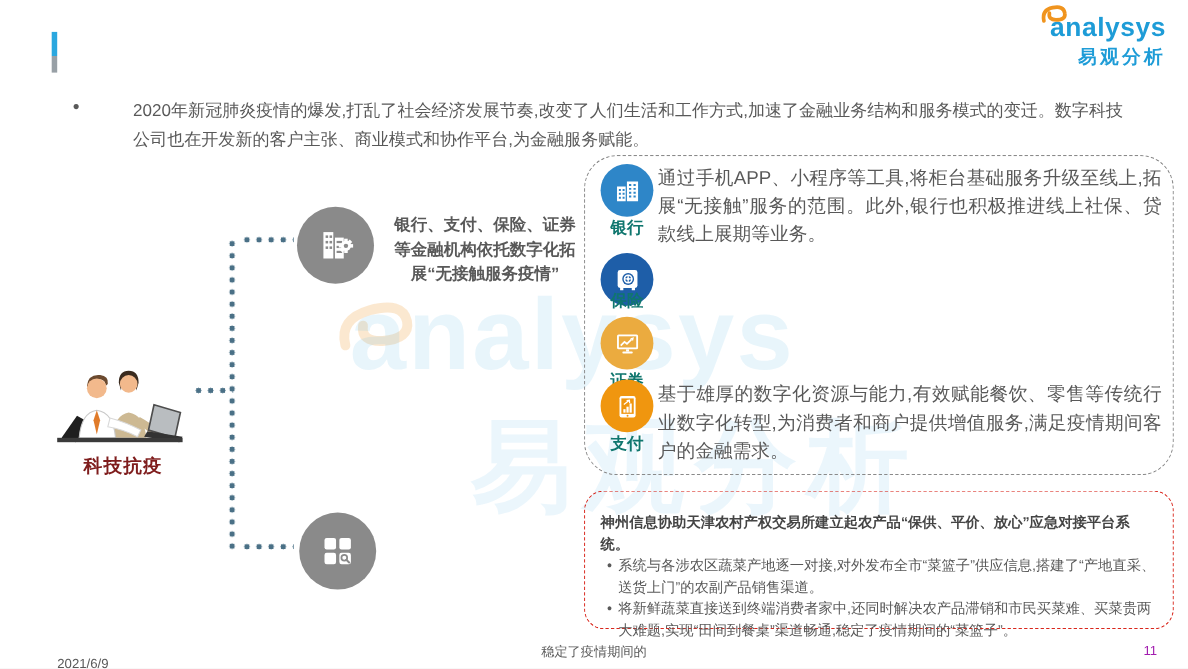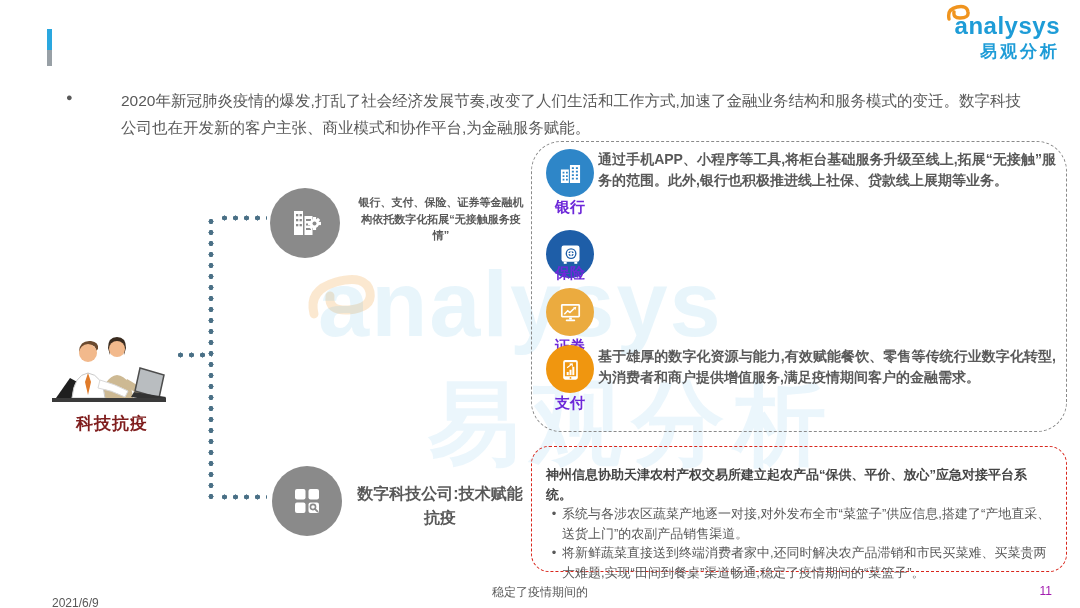--- a/index.html
+++ b/index.html
@@ -41,32 +41,32 @@
             background-size:6px 11px; background-repeat:repeat-y; background-position:50% 0; }
   .d-root { left:175px; top:352px; width:37px; }
   .d-vert { left:208px; top:216px; height:285px; }
   .d-b1 { left:219px; top:215px; width:48px; }
   .d-b2 { left:219px; top:494px; width:48px; }
   .gray-circle { position:absolute; width:70px; height:70px; border-radius:50%;
                  background:#8a8a8a; display:flex; align-items:center; justify-content:center; }
   .c1 { left:270px; top:188px; }
   .c2 { left:272px; top:466px; }
   .branch-label { position:absolute; font-weight:bold; color:#595959; text-align:center; }
-  .b1-label { left:355px; top:194px; width:172px; font-size:11px; line-height:1.5; }
+  .b1-label { left:355px; top:194px; width:172px; font-size:15px; line-height:1.5; }
   .b2-label { left:352px; top:482px; width:176px; font-size:16px; line-height:1.5; }
 
   
   .finance-panel { position:absolute; left:531px; top:141px; width:536px; height:291px;
                    border:1px dashed #8a8a8a; border-radius:30px; }
   .f-icon { position:absolute; width:48px; height:48px; border-radius:50%;
             display:flex; align-items:center; justify-content:center; left:14px; }
   .f-name { position:absolute; left:6px; width:64px; text-align:center; font-size:15px;
-            font-weight:bold; color:#6d28d9; }
-  .f-text { position:absolute; left:66px; width:458px; font-size:14px; line-height:1.5;
-            color:#595959; text-align:justify;font-weight:bold; }
+            font-weight:bold; color:#0f766e; }
+  .f-text { position:absolute; left:66px; width:458px; font-size:17px; line-height:1.5;
+            color:#595959; text-align:justify; }
   .r1i{top:7px} .r1n{top:56px} .r1t{top:7px}
   .r2i{top:88px} .r2n{top:122px} .r2t{top:88px}
   .r3i{top:146px} .r3n{top:195px} .r3t{top:143px}
   .r4i{top:203px} .r4n{top:252px} .r4t{top:204px}
 
   
   .case-panel { position:absolute; left:531px; top:446px; width:536px; height:126px;
                 border:1.5px dashed #d9261c; border-radius:18px; padding:18px 14px 6px 14px; }
   .case-intro { font-size:13px; line-height:1.5; font-weight:bold; color:#454545; }
   .case-bullet { display:flex; font-size:13px; line-height:1.5; color:#595959; }
@@ -153,21 +153,20 @@
   <div class="gray-circle c2">
     <svg width="38" height="38" viewBox="0 0 38 38">
       <rect x="7" y="7" width="10.5" height="10.5" rx="2" fill="#fff"></rect>
       <rect x="20.5" y="7" width="10.5" height="10.5" rx="2" fill="#fff"></rect>
       <rect x="7" y="20.5" width="10.5" height="10.5" rx="2" fill="#fff"></rect>
       <rect x="20.5" y="20.5" width="10.5" height="10.5" rx="2" fill="#fff"></rect>
       <circle cx="25" cy="25" r="2.6" fill="none" stroke="#8a8a8a" stroke-width="1.6"></circle>
       <line x1="26.8" y1="26.8" x2="29.4" y2="29.4" stroke="#8a8a8a" stroke-width="1.8" stroke-linecap="round"></line>
     </svg>
   </div>
-  <div class="branch-label b2-label">数字科技公司:技术赋能抗疫</div>
 
   <div class="finance-panel">
 
     <div class="f-icon r1i" style="background: rgb(46, 134, 200);">
       <svg width="27" height="27" viewBox="0 0 24 24">
         <path fill-rule="evenodd" fill="#fff" d="M3.5 8.5h7v12h-7Z M5 10.5h1.6v1.6H5Z M8 10.5h1.6v1.6H8Z M5 13.6h1.6v1.6H5Z M8 13.6h1.6v1.6H8Z M5 16.7h1.6v1.6H5Z M8 16.7h1.6v1.6H8Z"></path>
         <path fill-rule="evenodd" fill="#fff" d="M11.5 4.5h9v16h-9Z M13.2 6.5h1.8v1.6h-1.8Z M16.8 6.5h1.8v1.6h-1.8Z M13.2 9.6h1.8v1.6h-1.8Z M16.8 9.6h1.8v1.6h-1.8Z M13.2 12.7h1.8v1.6h-1.8Z M16.8 12.7h1.8v1.6h-1.8Z M13.2 15.8h1.8v1.6h-1.8Z M16.8 15.8h1.8v1.6h-1.8Z"></path>
       </svg>
     </div>
     <div class="f-name r1n">银行</div>

